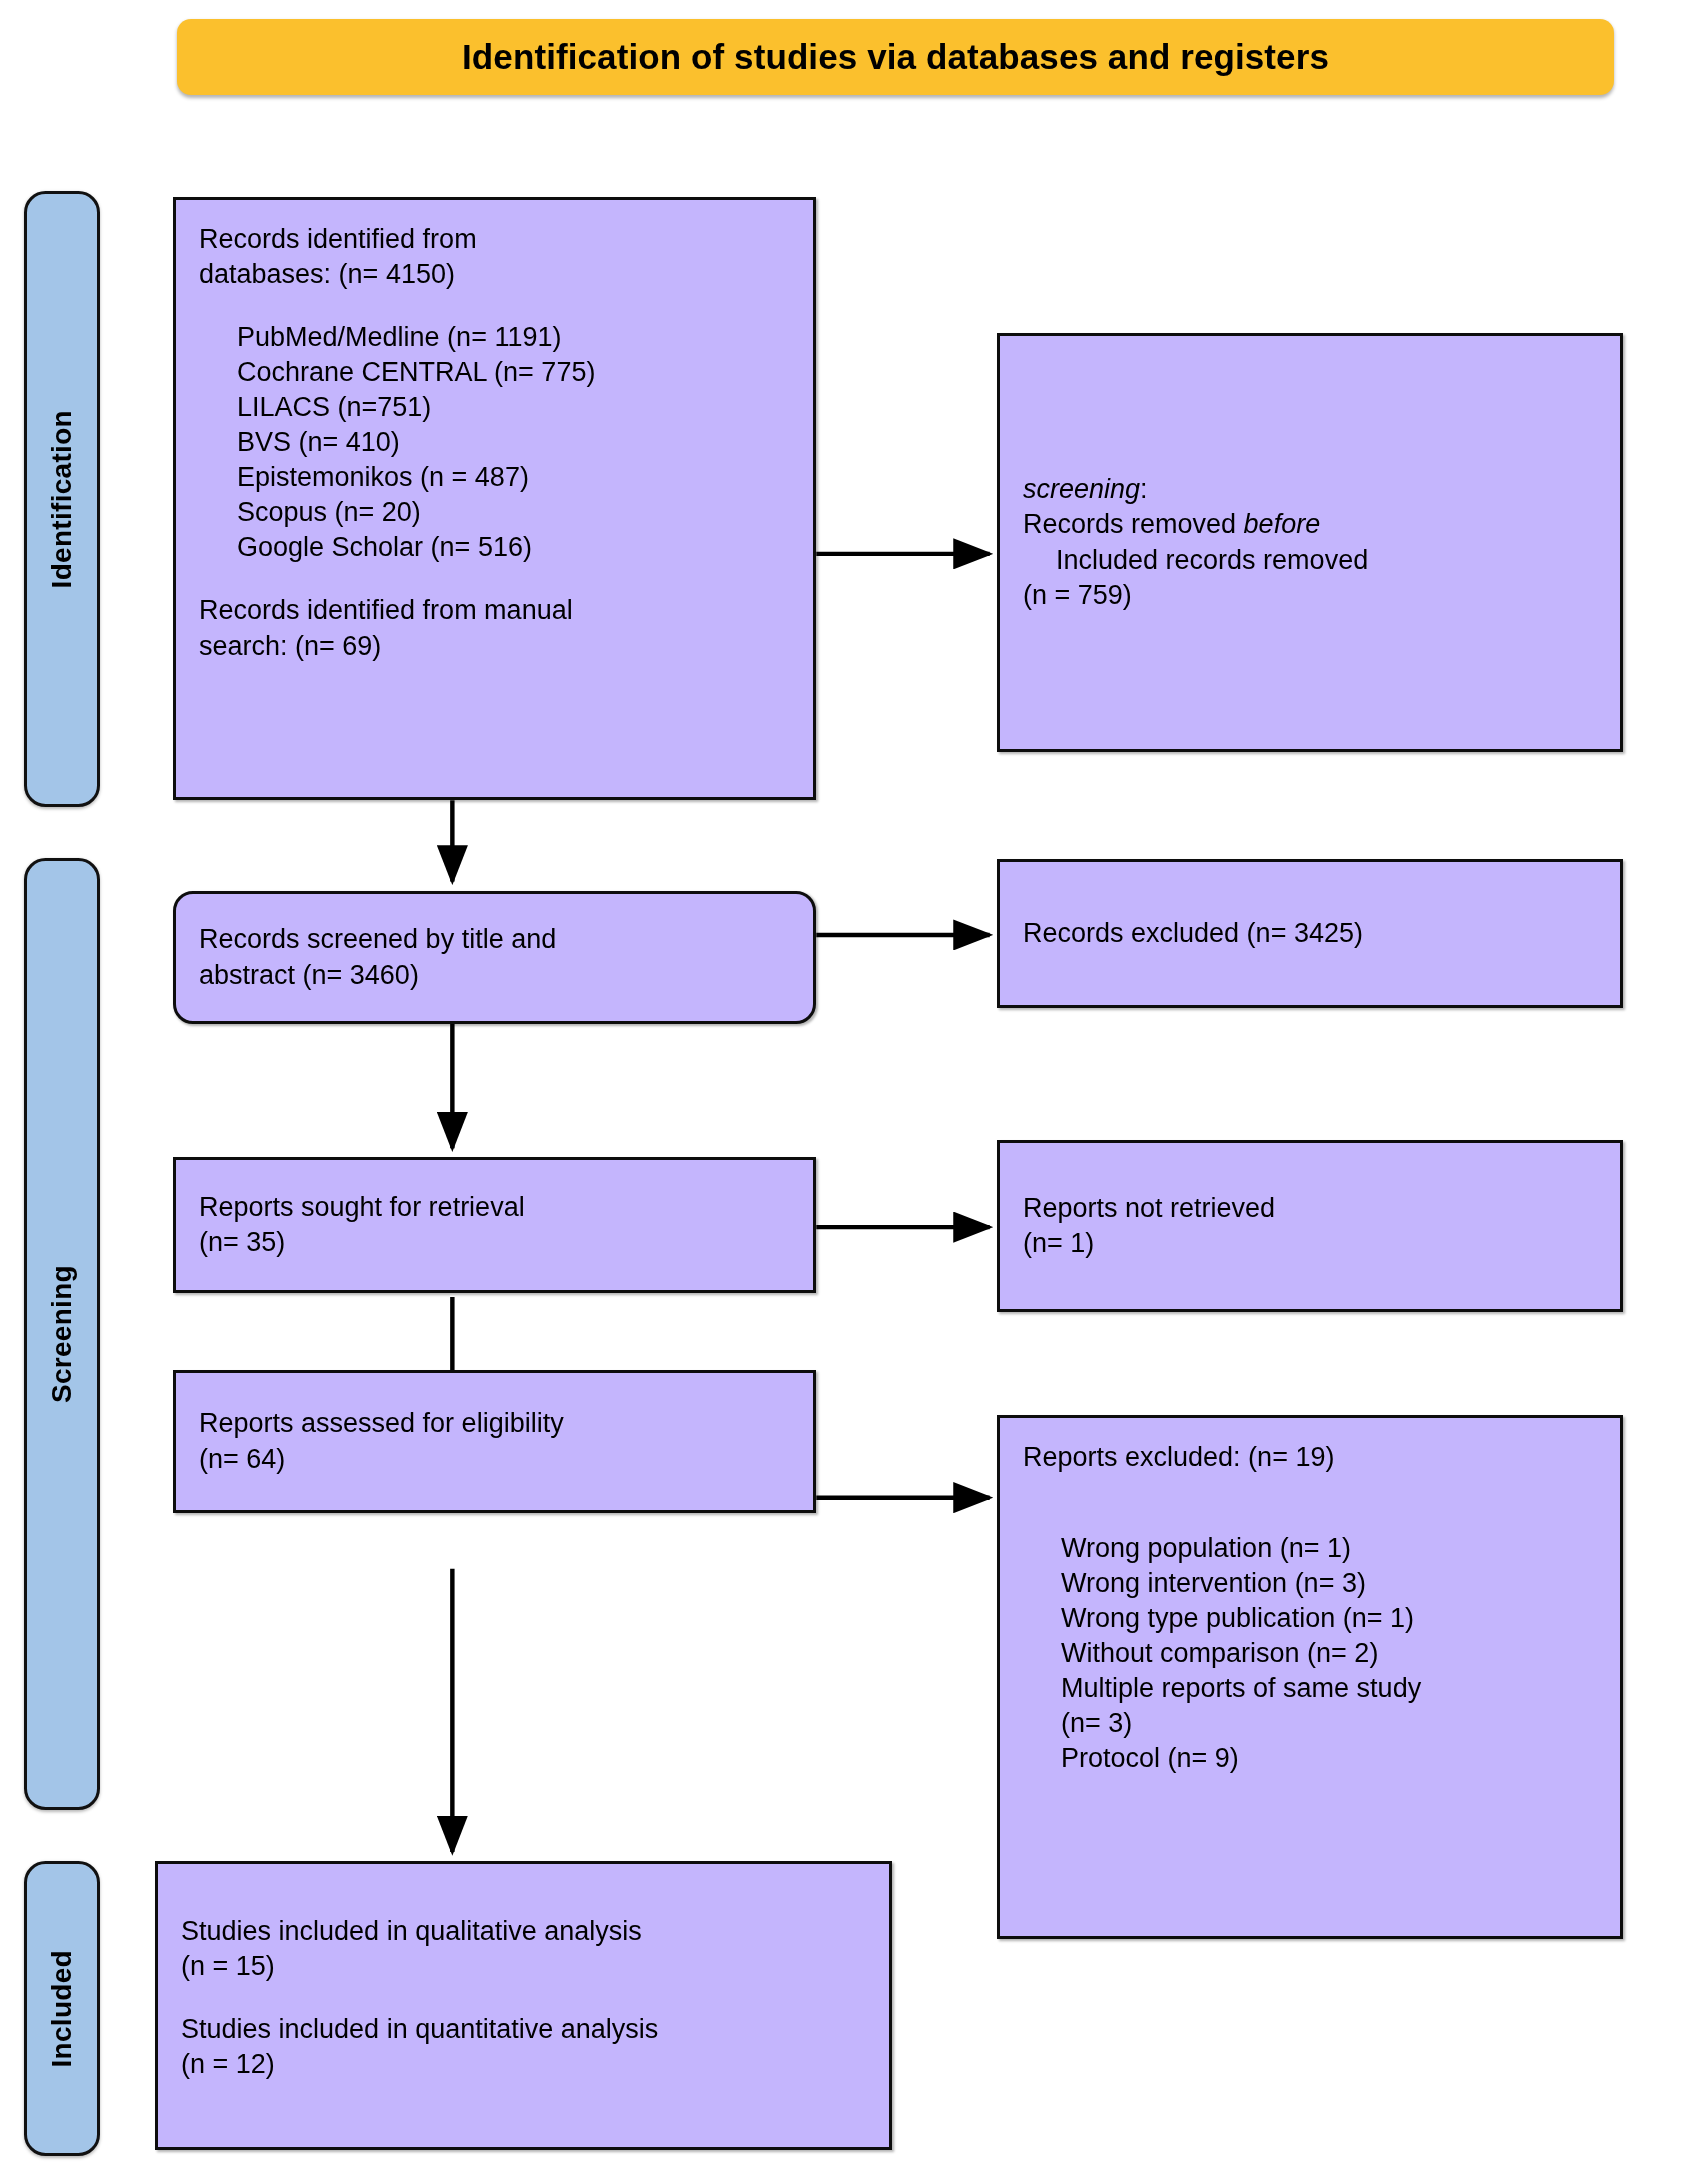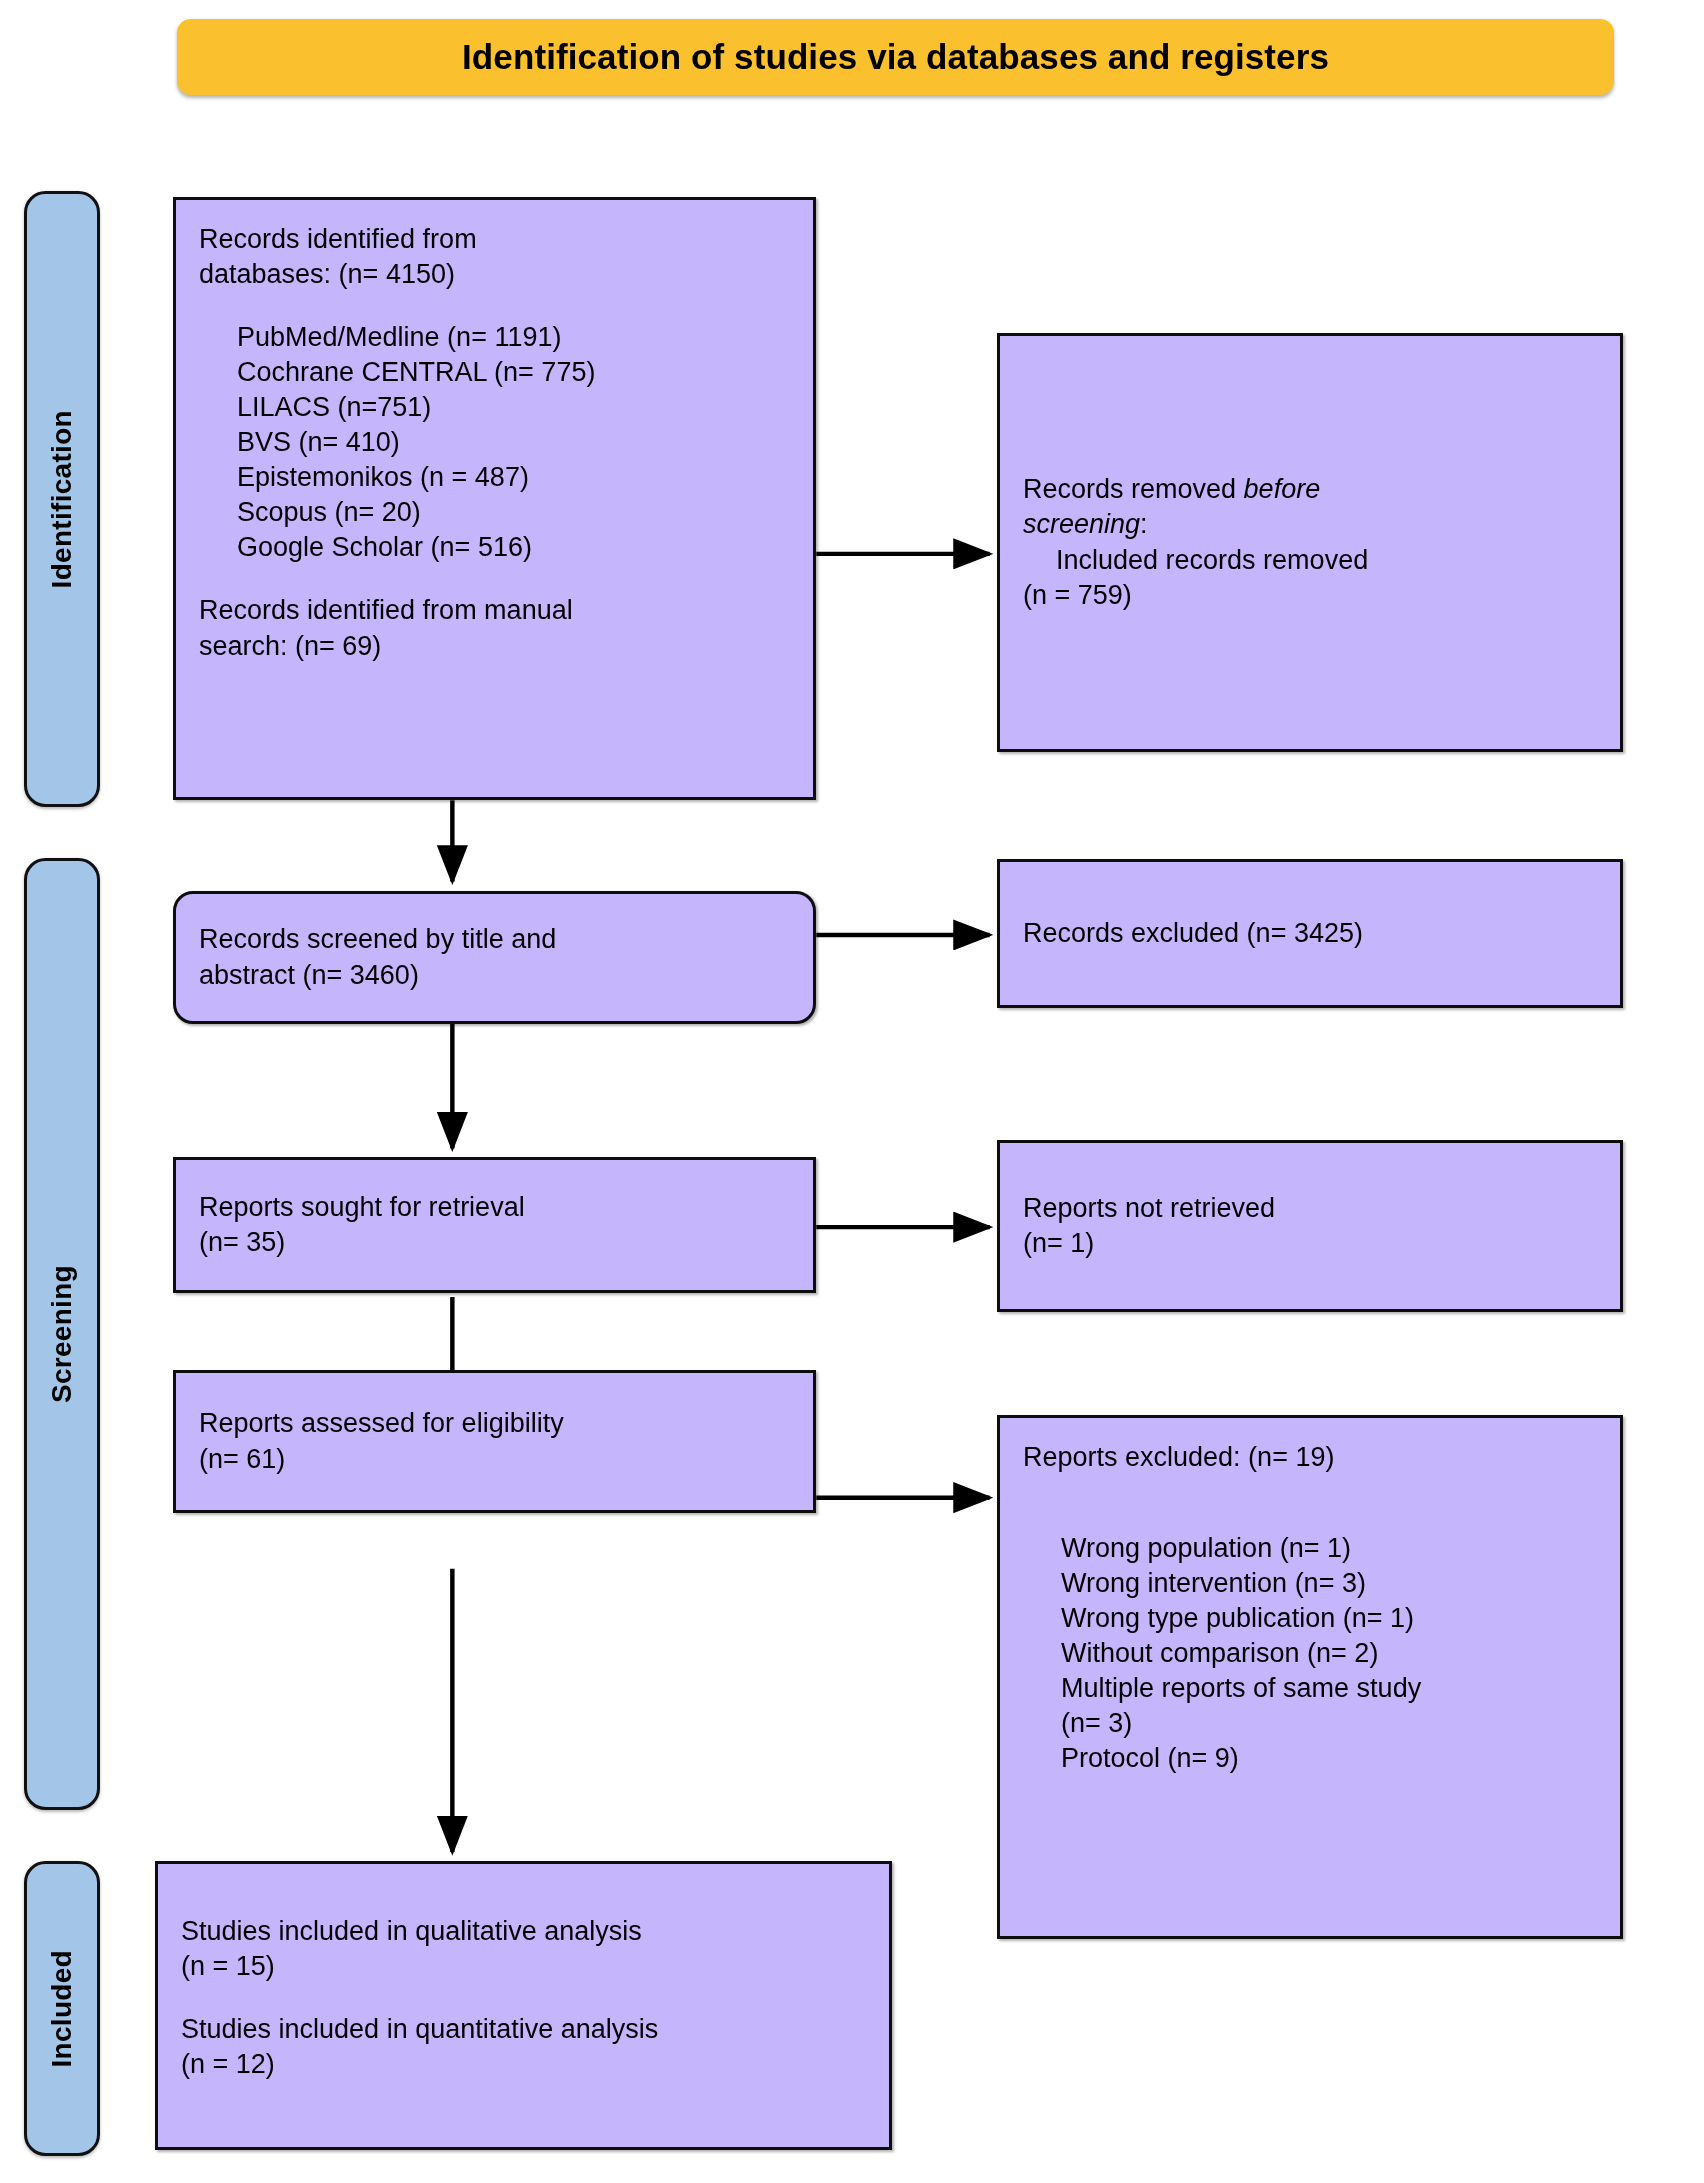--- a/index.html
+++ b/index.html
@@ -192,35 +192,35 @@
     <p>abstract (n= 3460)</p>
   </div>
 
   <div class="box vcenter" id="box-sought">
     <p>Reports sought for retrieval</p>
     <p>(n= 35)</p>
   </div>
 
   <div class="box vcenter" id="box-assessed">
     <p>Reports assessed for eligibility</p>
-    <p>(n= 61)</p>
+    <p>(n= 64)</p>
   </div>
 
   <div class="box" id="box-included">
     <div class="spacer-line"></div>
     <p>Studies included in qualitative analysis</p>
     <p>(n = 15)</p>
     <div class="spacer-line"></div>
     <p>Studies included in quantitative analysis</p>
     <p>(n = 12)</p>
   </div>
 
   <div class="box vcenter" id="box-removed">
+    <p><em class="ital">screening</em><span>:</span></p>
     <p><span>Records removed </span><em class="ital">before</em></p>
-    <p><em class="ital">screening</em><span>:</span></p>
     <p class="indent-sm">Included records removed</p>
     <p>(n = 759)</p>
   </div>
 
   <div class="box vcenter" id="box-excluded">
     <p>Records excluded (n= 3425)</p>
   </div>
 
   <div class="box vcenter" id="box-notretrieved">
     <p>Reports not retrieved</p>

